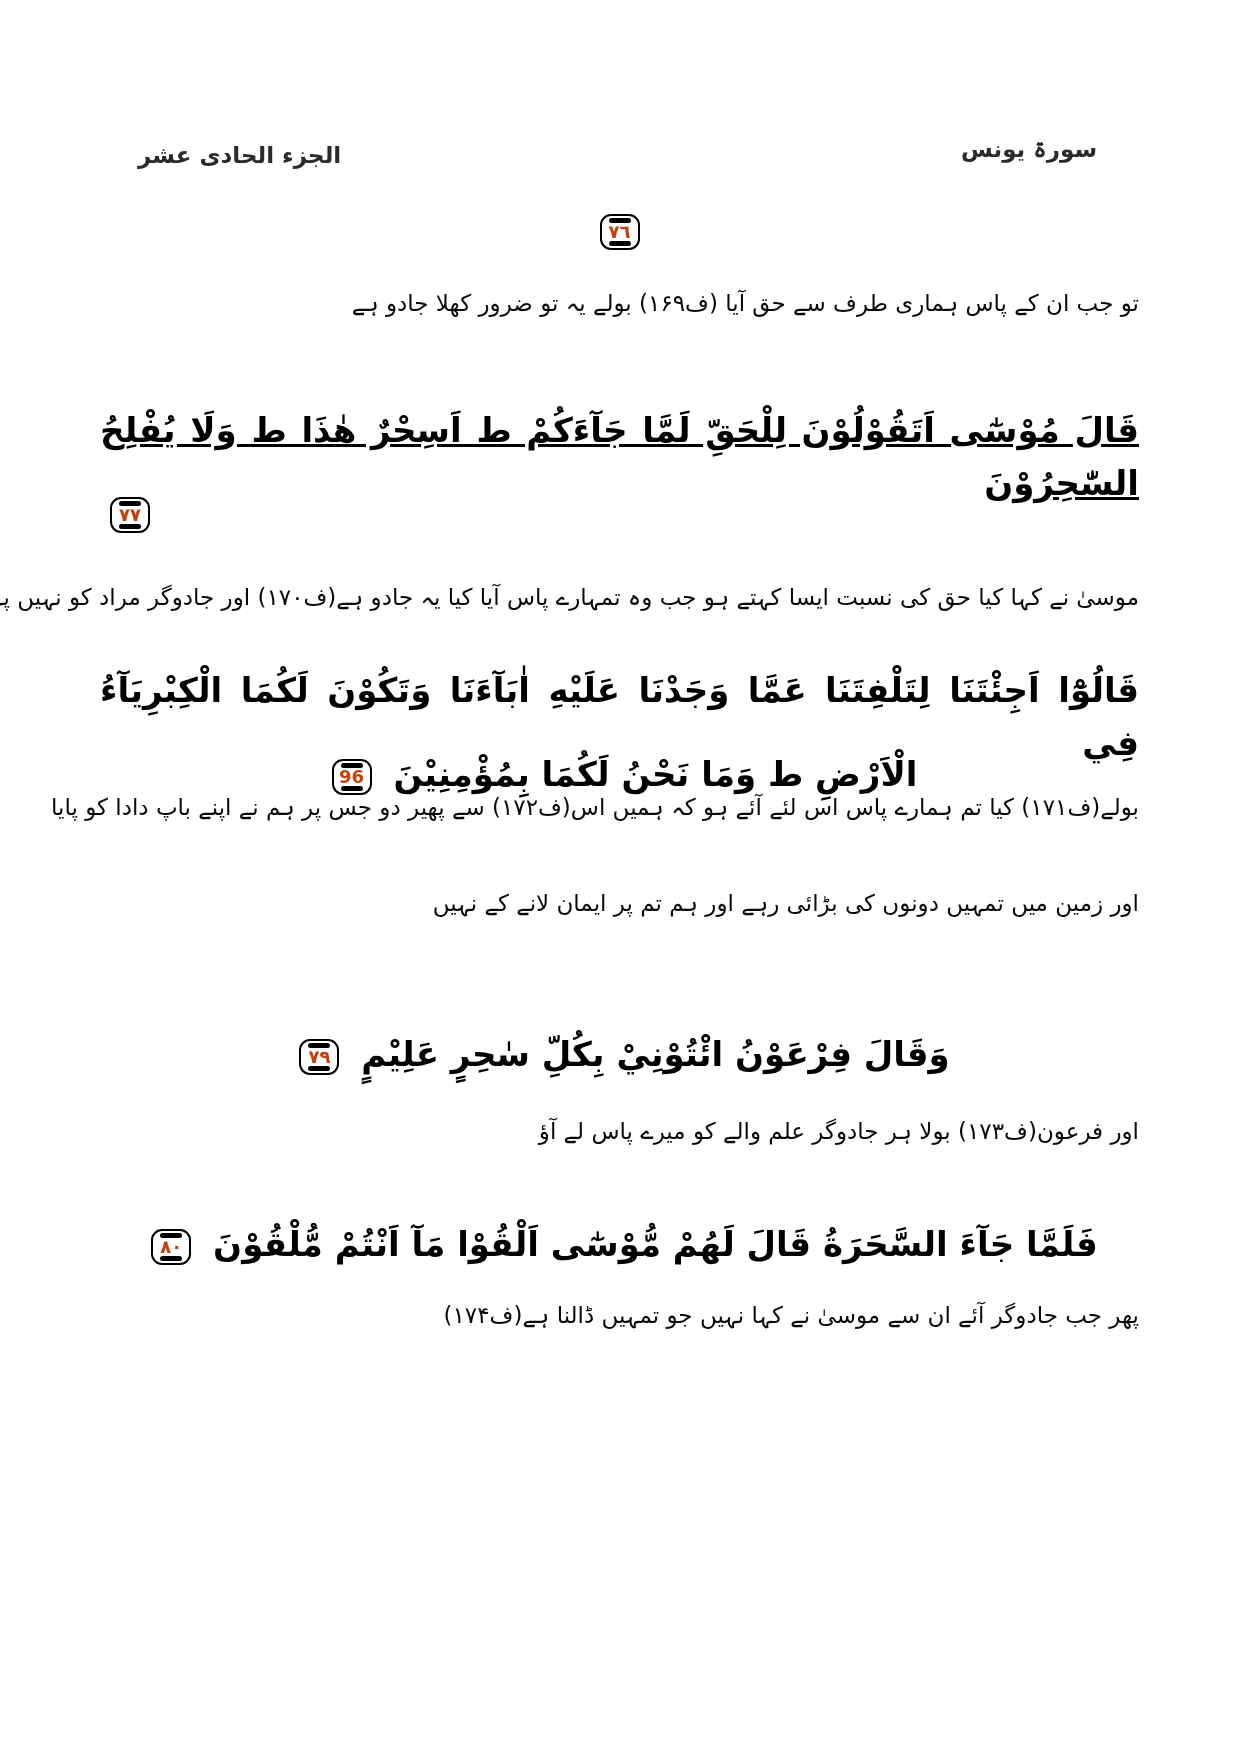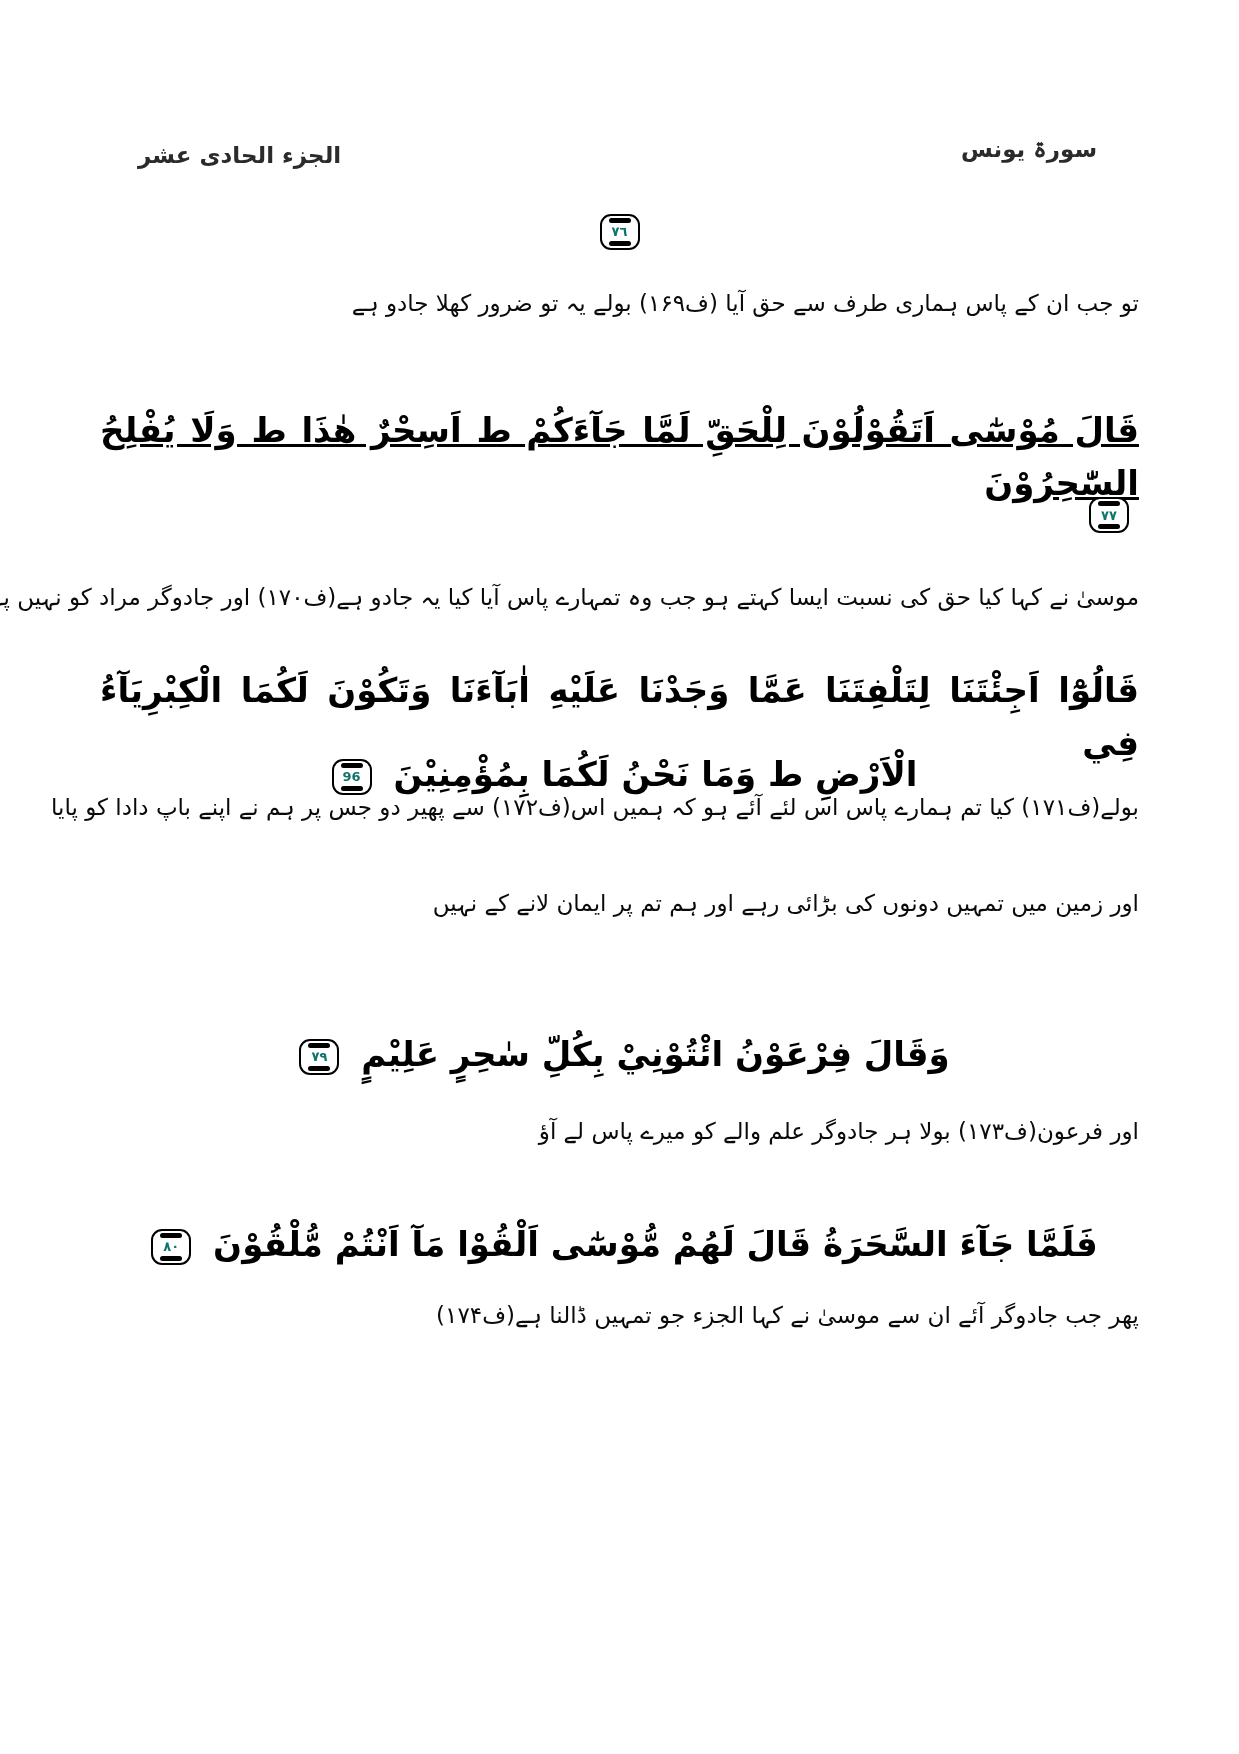--- a/index.html
+++ b/index.html
@@ -68,26 +68,26 @@
     content:"";
     position:absolute;
     left:7px; right:7px;
     height:5px;
     background:#000;
     border-radius:3px;
   }
   .medallion::before { top:2px; }
   .medallion::after  { bottom:2px; }
   .medallion .num {
-    font-size:13px;
+    font-size:18px;
     font-weight:bold;
     line-height:1;
-    color:#0f766e;
+    color:#c2410c;
   }
-  .marker-line { position:absolute; left:100px; right:100px; text-align:right; }
+  .marker-line { position:absolute; left:100px; right:100px; text-align:left; }
 
   
   .v76-ar  { top:203px; }
   .v76-ur  { top:286px; }
   .v77-ar  { top:404px;text-decoration:underline; }
   .v77-mk  { top:497px; }
   .v77-ur  { top:580px; }
   .v78-ar1 { top:664px; }
   .v78-ar2 { top:748px; }
   .v78-ur1 { top:790px; }
@@ -164,20 +164,20 @@
       </span>
   </div>
   <div class="ur v79-ur">اور فرعون(ف۱۷۳) بولا ہر جادوگر علم والے کو میرے پاس لے آؤ</div>
 
   <div class="ar center v80-ar">
     <span>فَلَمَّا جَآءَ السَّحَرَةُ قَالَ لَهُمْ مُّوْسٰٓى اَلْقُوْا مَآ اَنْتُمْ مُّلْقُوْنَ</span>
     <span class="medallion">
         <span class="num">٨٠</span>
       </span>
   </div>
-  <div class="ur v80-ur">پھر جب جادوگر آئے ان سے موسیٰ نے کہا الجزء جو تمہیں ڈالنا ہے(ف۱۷۴)</div>
+  <div class="ur v80-ur">پھر جب جادوگر آئے ان سے موسیٰ نے کہا نہیں جو تمہیں ڈالنا ہے(ف۱۷۴)</div>
 
   <div class="footer-rule"></div>
   <div class="footer-pageno">
     <span class="no">387</span><span class="sep">|</span>
   </div>
 
 </div>
 
 </body></html>

